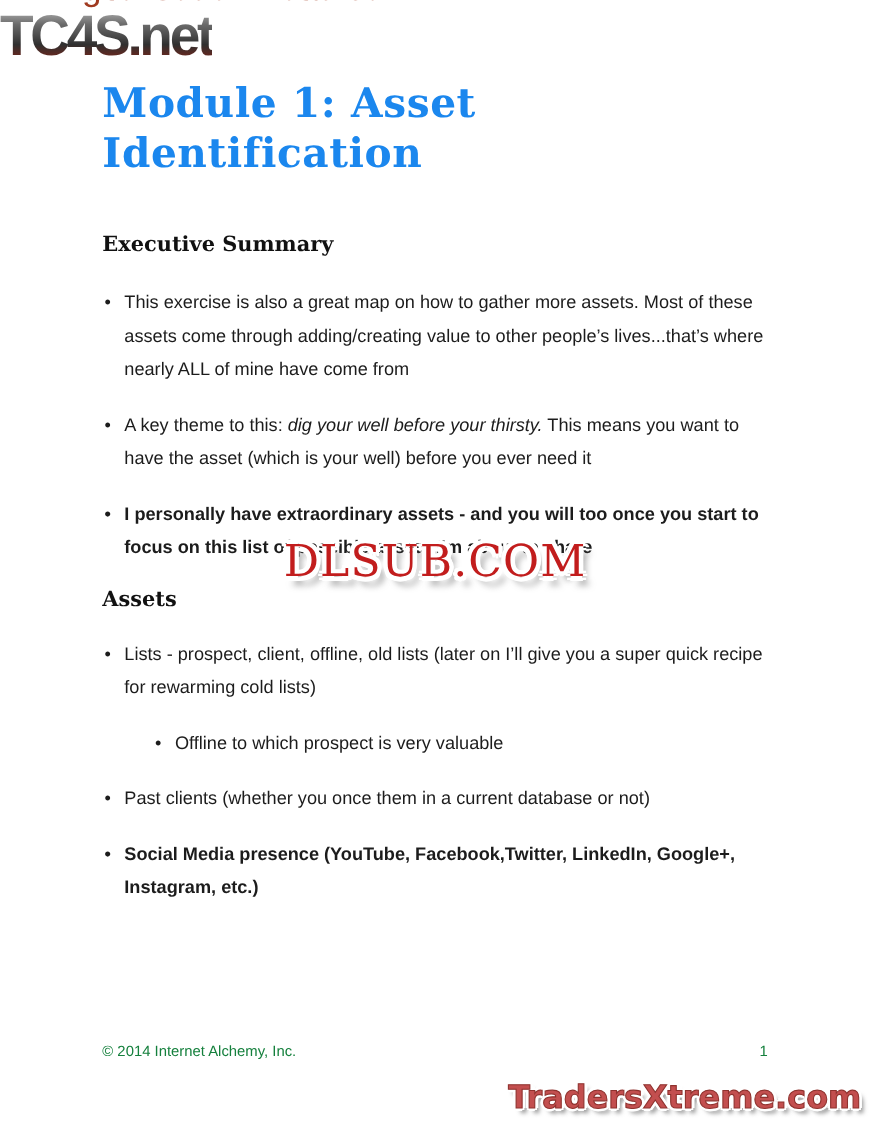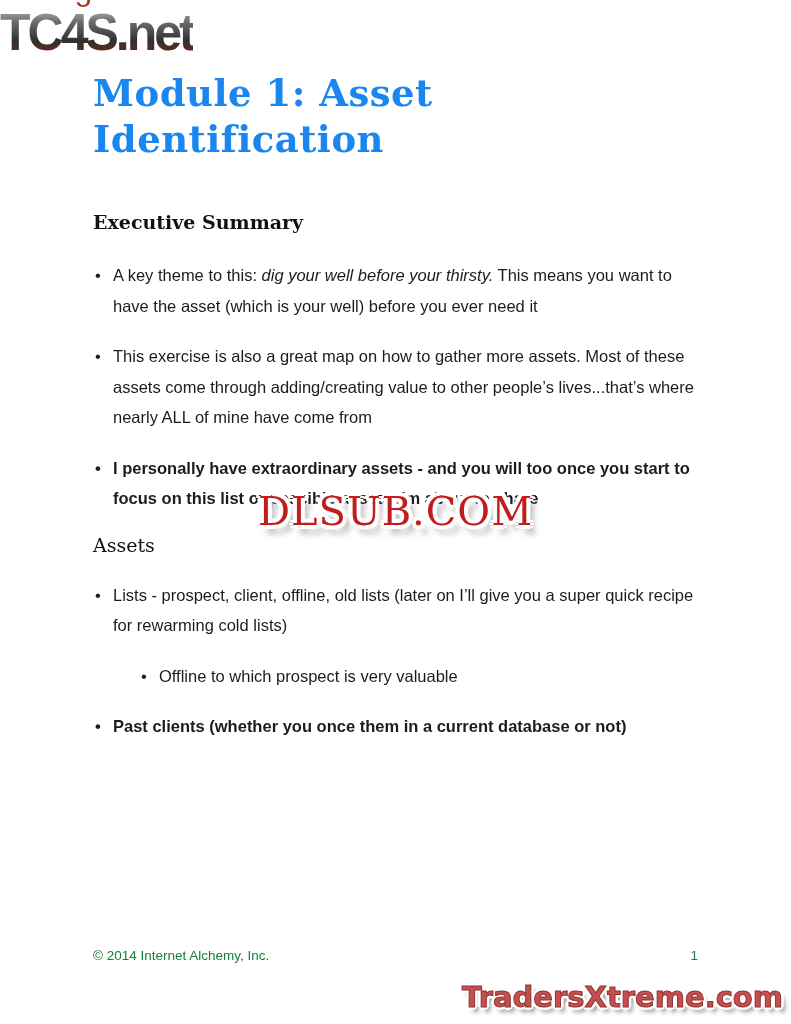--- a/index.html
+++ b/index.html
@@ -61,21 +61,21 @@
     margin-top: 44px;
     font-family: "DejaVu Serif", serif;
     font-weight: bold;
     font-size: 19px;
     line-height: 32px;
     color: #111111;
   }
   h3.sub-heading {
     margin-top: 18px;
     font-family: "DejaVu Serif", serif;
-    font-weight: normal;
+    font-weight: bold;
     font-size: 19px;
     line-height: 26px;
     color: #111111;
   }
 
   ul.bullets {
     list-style: none;
     margin-top: 22px;
   }
   ul.bullets li {
@@ -162,31 +162,32 @@
     <span class="logo">TC4S.net</span>
   </div>
 
   <div class="content">
 
     <h1 class="title">Module 1: Asset Identification</h1>
 
     <h2 class="section-heading">Executive Summary</h2>
 
     <ul class="bullets">
+      <li><span class="t"><span>This exercise is also a great map on how to gather more assets. Most of these assets come through adding/creating value to other people’s lives...that’s where nearly ALL of mine have come from</span></span></li>
       <li><span class="t"><span>A key theme to this: </span><i>dig your well before your thirsty.</i><span> This means you want to have the asset (which is your well) before you ever need it</span></span></li>
-      <li><span class="t"><span>This exercise is also a great map on how to gather more assets. Most of these assets come through adding/creating value to other people’s lives...that’s where nearly ALL of mine have come from</span></span></li>
       <li><span class="t"><span>I personally have extraordinary assets - and you will too once you start to focus on this list of possible assets I’m about to share</span></span></li>
     </ul>
 
     <h3 class="sub-heading">Assets</h3>
 
     <ul class="bullets">
       <li><span class="t"><span>Lists - prospect, client, offline, old lists (later on I’ll give you a super quick recipe for rewarming cold lists)</span></span></li>
       <li class="sub"><span class="t"><span>Offline to which prospect is very valuable</span></span></li>
       <li><span class="t"><span>Past clients (whether you once them in a current database or not)</span></span></li>
+      <li><span class="t"><span>Social Media presence (YouTube, Facebook,Twitter, LinkedIn, Google+, Instagram, etc.)</span></span></li>
     </ul>
 
   </div>
 
   <div class="wm-center">DLSUB.COM</div>
   <div class="wm-bottom">TradersXtreme.com</div>
 
   <div class="footer">
     <span>© 2014 Internet Alchemy, Inc.</span>
     <span>1</span>

